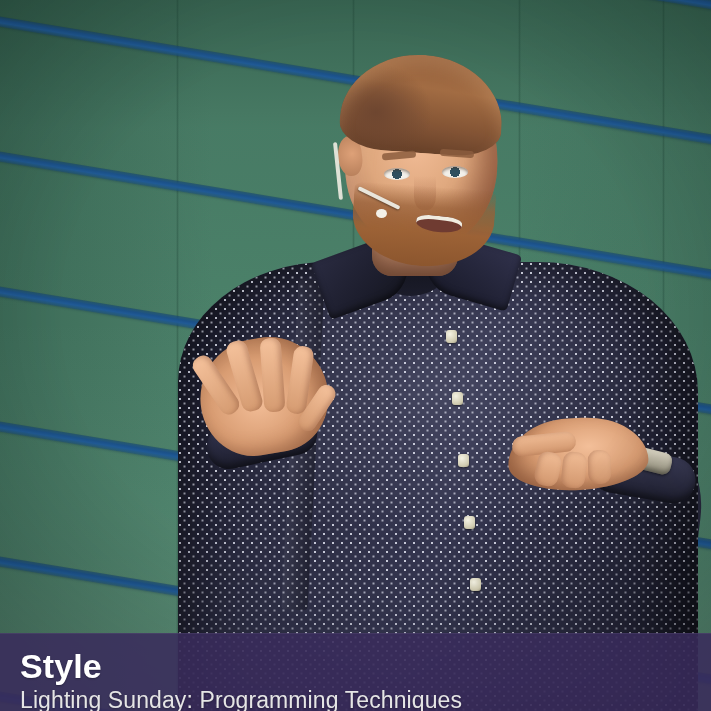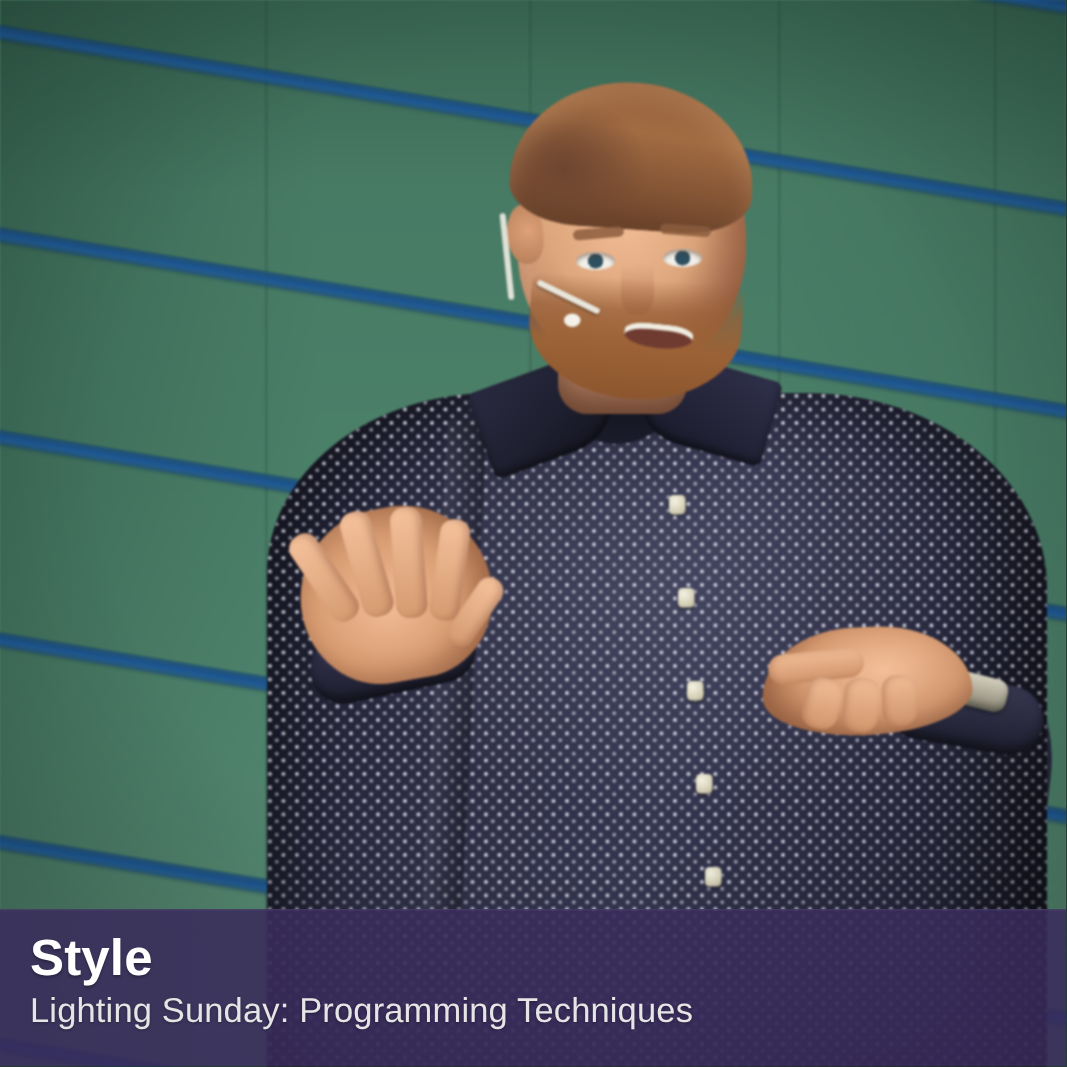--- a/index.html
+++ b/index.html
@@ -188,21 +188,21 @@
 
   
   .grade{position:absolute;inset:0;pointer-events:none;
     background:
       radial-gradient(ellipse 78% 72% at 50% 44%, rgba(0,0,0,0) 52%, rgba(0,0,0,0.22) 100%);
     mix-blend-mode:multiply;}
   .blurwrap{position:absolute;inset:0;filter:blur(0.7px) saturate(1.04);}
 
   
   .caption{
-    position:absolute;left:0;right:0;bottom:0;height:105px;
+    position:absolute;left:0;right:0;bottom:0;height:78px;
     background:rgba(58,44,92,0.87);
     box-shadow:inset 0 1px 0 rgba(255,255,255,0.06);
     overflow:hidden;
   }
   .caption-inner{position:relative;padding:14px 0 0 20px;}
   .cap-title{
     font-size:34px;font-weight:bold;color:#ffffff;
     line-height:38px;letter-spacing:0.1px;
     text-shadow:0 1px 2px rgba(0,0,0,0.30);
   }

